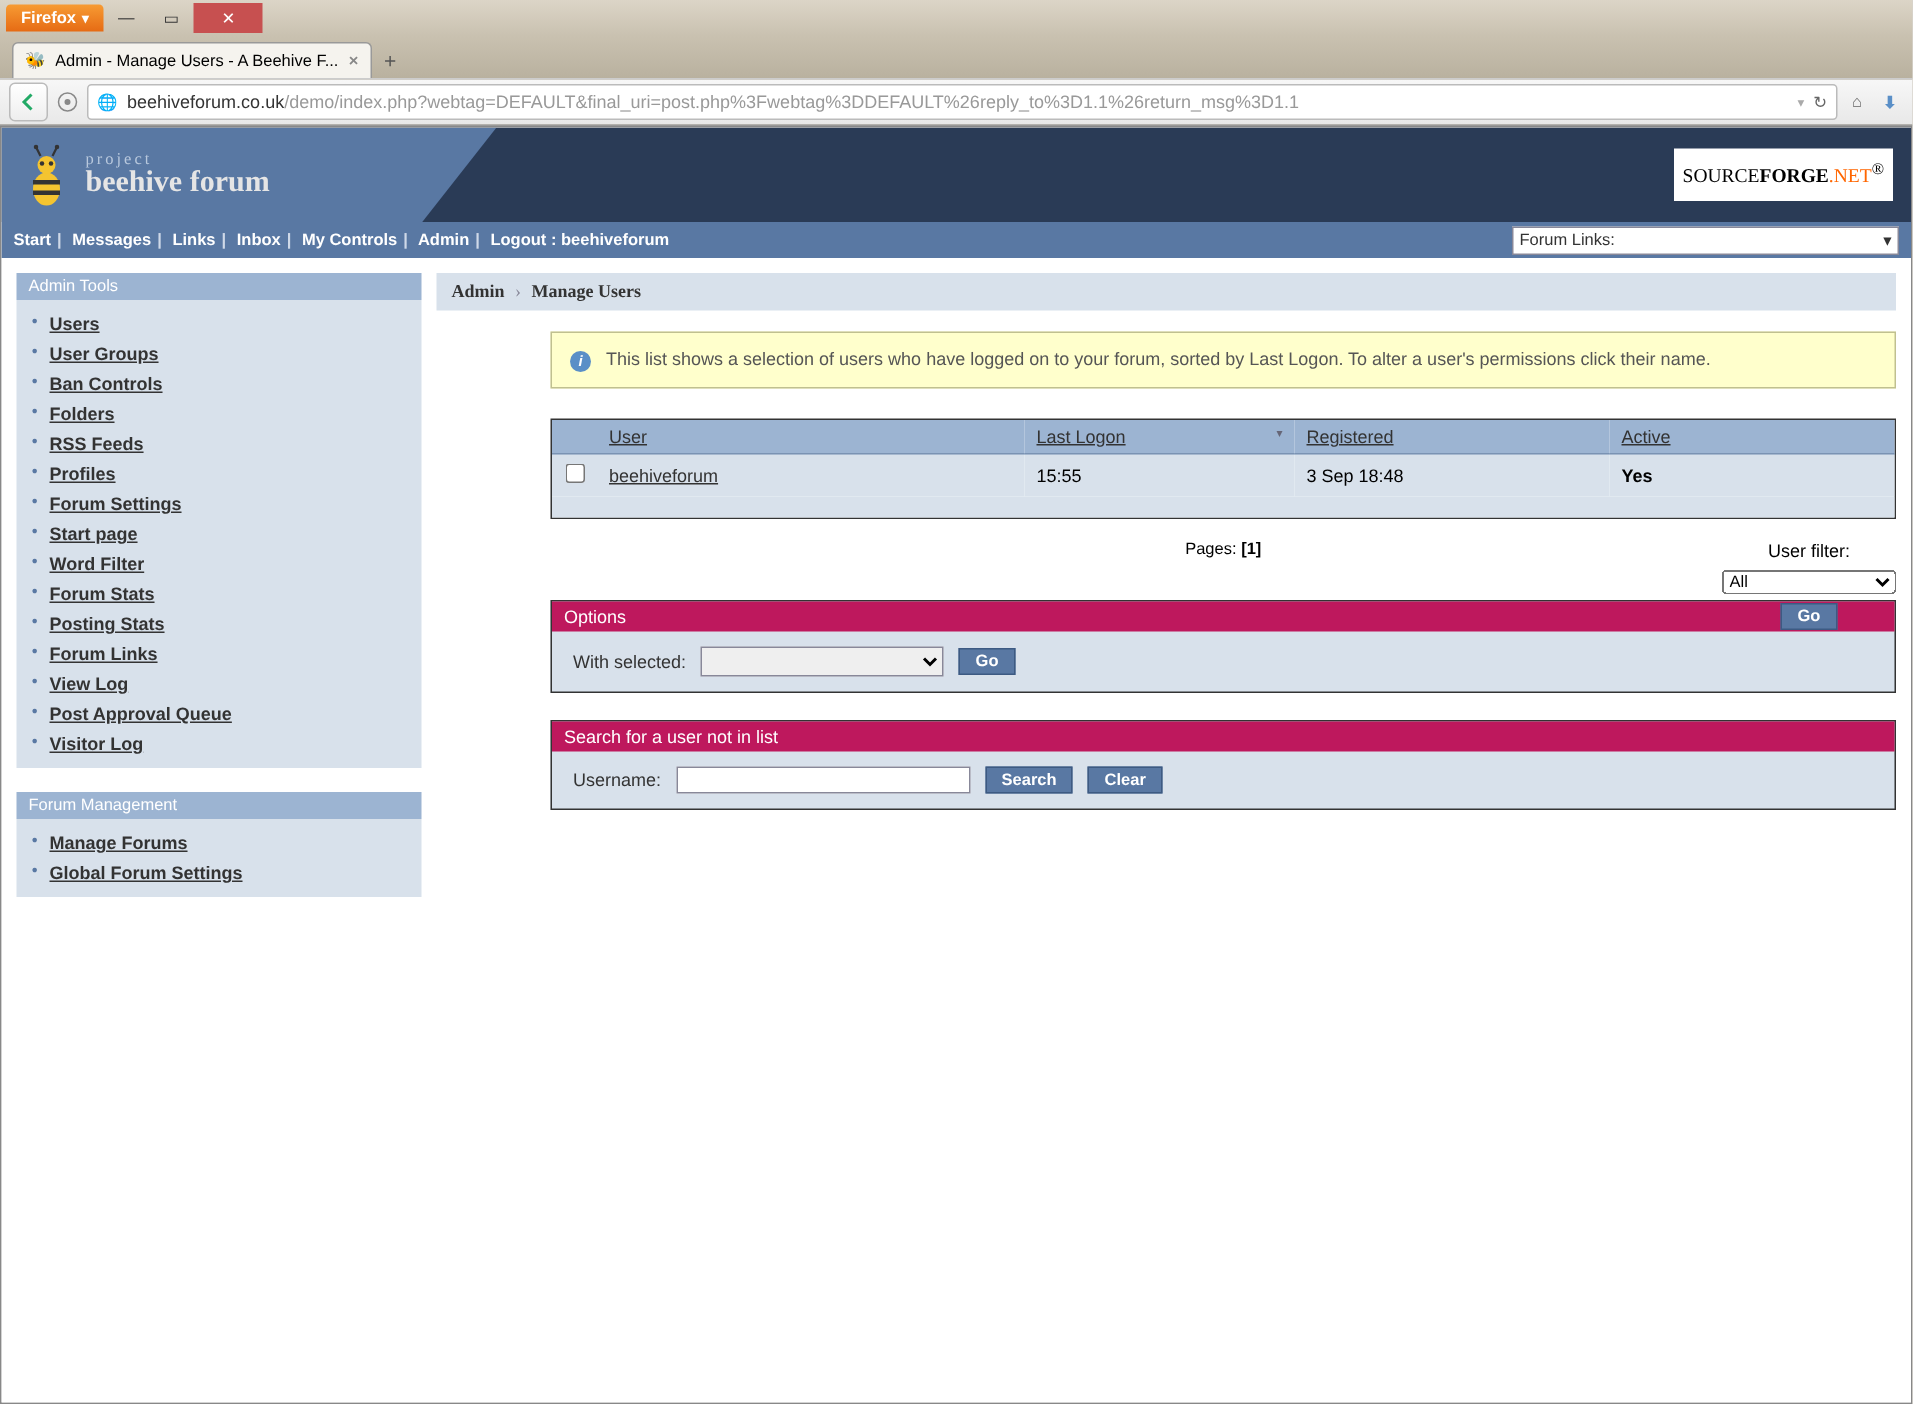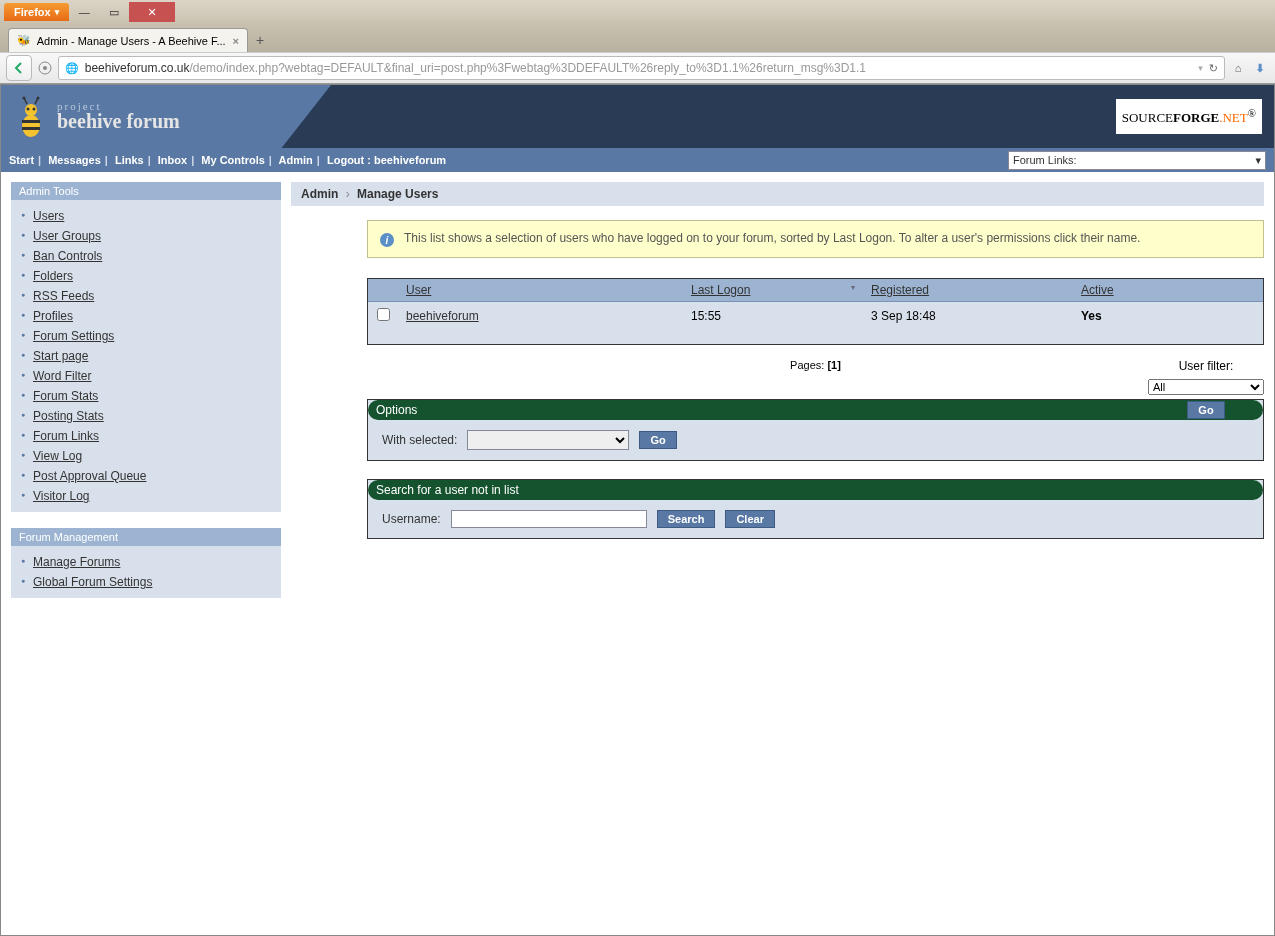--- a/index.html
+++ b/index.html
@@ -41,28 +41,28 @@
 .topnav-links a { color: #fff; text-decoration: none; }
 .topnav-sep { margin: 0 4px; color: #cfd9e8; }
 .forum-links-dd { background: #fff; border: 1px solid #889; width: 258px; height: 19px; font-size: 11px; padding: 1px 4px; display: flex; align-items: center; justify-content: space-between; color: #333; font-weight: normal; }
 
 .main-wrap { display: flex; padding: 10px; gap: 10px; height: calc(100% - 63px - 24px); background: #fff; }
 
 
 .sidebar { width: 270px; }
 .side-head { background: #9cb4d2; color: #fff; padding: 3px 8px; font-size: 11px; font-weight: normal; }
 .side-list { background: #d8e1eb; padding: 6px 0; }
-.side-item { padding: 3px 10px 3px 22px; position: relative; }
+.side-item { padding: 3px 10px 3px 22px; position: relative; font-weight: bold; }
 .side-item::before { content: "●"; position: absolute; left: 10px; color: #5978a3; font-size: 7px; top: 5px; }
 .side-item a { color: #333; text-decoration: underline; font-size: 12px; }
 .side-gap { height: 16px; }
 
 
 .content { flex: 1; }
-.breadcrumb { background: #d8e1eb; padding: 5px 10px; font-size: 12px; }
+.breadcrumb { background: #d8e1eb; padding: 5px 10px; font-size: 12px; font-family: Liberation Serif, serif; }
 .breadcrumb b { color: #333; }
 .breadcrumb .sep { color: #889; margin: 0 4px; }
 
 .content-body { padding: 14px 0 0 76px; }
 
 .info-box { background: #ffffcc; border: 1px solid #c0c090; padding: 10px 12px; display: flex; gap: 10px; font-size: 12px; color: #555; align-items: flex-start; margin-right: 0; }
 .info-icn { width: 14px; height: 14px; border-radius: 50%; background: #5a8fc7; color: #fff; display: flex; align-items: center; justify-content: center; font-size: 10px; font-style: italic; font-weight: bold; flex-shrink: 0; margin-top: 2px; }
 
 .user-tbl-wrap { border: 1px solid #333; margin-top: 20px; }
 .user-tbl { width: 100%; border-collapse: collapse; font-size: 12px; }
@@ -73,21 +73,21 @@
 
 .pager-row { display: flex; justify-content: space-between; align-items: center; margin-top: 14px; font-size: 12px; padding: 0 4px; }
 .pager-center { position: absolute; left: 50%; transform: translateX(-50%); }
 .pager-wrap { position: relative; height: 22px; }
 .filter-right { margin-left: auto; display: flex; align-items: center; gap: 6px; flex-direction: column; }
 .filter-right select { font-size: 11px; width: 116px; }
 
 .btn-go { background: #5978a3; color: #fff; border: 1px solid #3d5a82; padding: 2px 10px; font-size: 11px; font-weight: bold; cursor: pointer; }
 
 .panel { border: 1px solid #333; margin-top: 18px; background: #d8e1eb; }
-.panel-head { background: #14532d; color: #fff; padding: 3px 8px; font-size: 12px; border-radius: 10px; }
+.panel-head { background: #be185d; color: #fff; padding: 3px 8px; font-size: 12px; }
 .panel-body { padding: 10px 14px; font-size: 12px; display: flex; align-items: center; gap: 10px; }
 .panel-body label { color: #333; }
 .panel-body select, .panel-body input[type=text] { font-size: 11px; border: 1px solid #889; padding: 2px; }
 .panel-body select { width: 162px; }
 .panel-body input[type=text] { width: 196px; }
 
 a { cursor: pointer; }
 </style>
 </head>
 <body>

